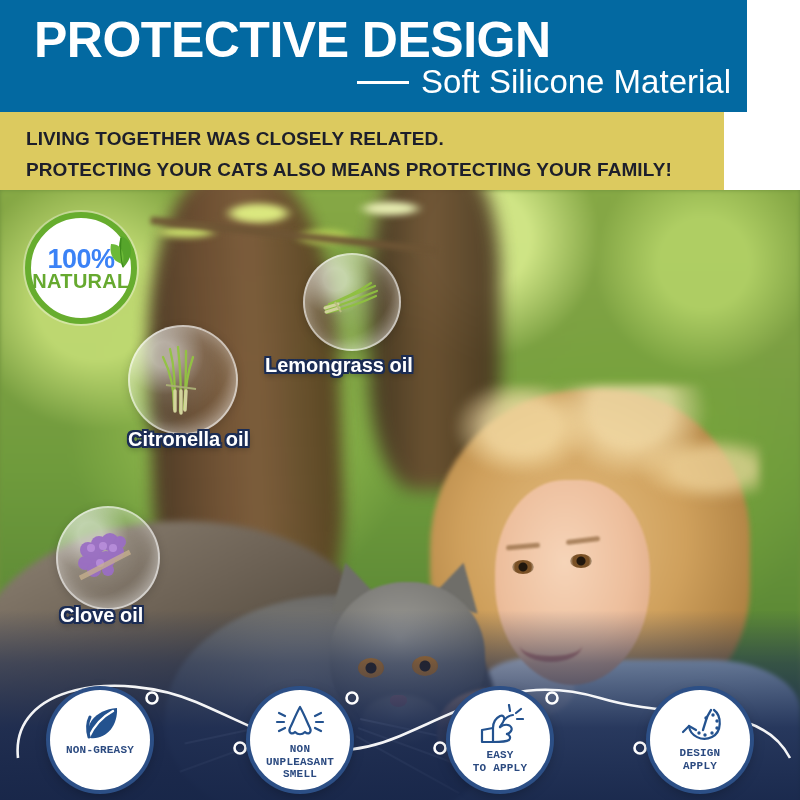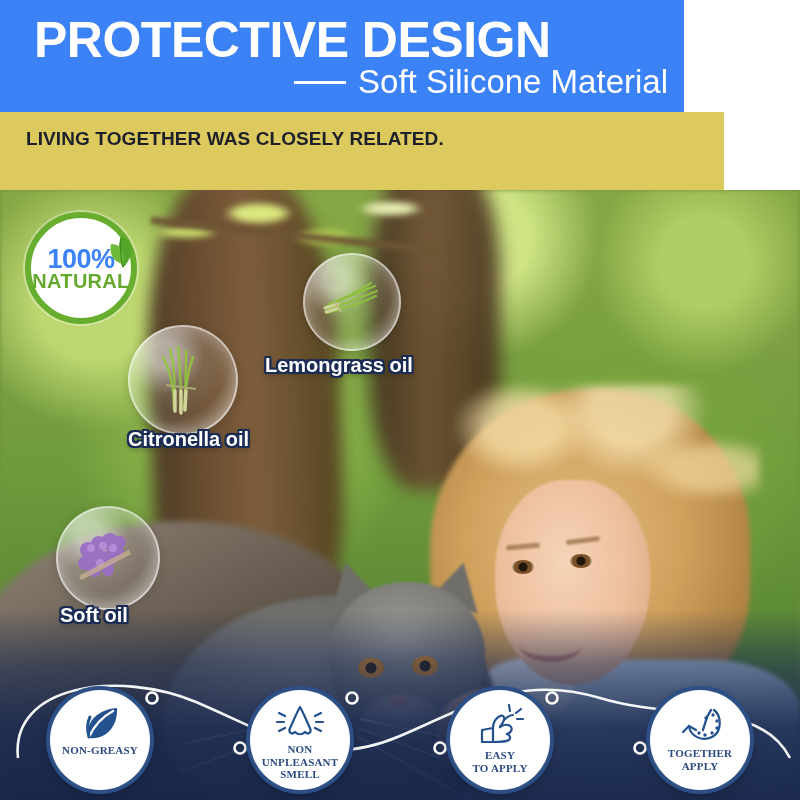--- a/index.html
+++ b/index.html
@@ -7,22 +7,22 @@
 
   #poster{
     position:relative;
     width:800px;height:800px;
     overflow:hidden;
     background:#ffffff;
   }
 
   
   .header-bar{
-    position:absolute;left:0;top:0;width:684px;height:112px;
-    background:#3b82f6;
+    position:absolute;left:0;top:0;width:747px;height:112px;
+    background:#0369a1;
     overflow:hidden;
   }
   .header-title{
     position:absolute;left:34px;top:14px;
     font-size:50px;line-height:52px;
     font-weight:bold;color:#ffffff;
     letter-spacing:-0.5px;
     font-family:"Liberation Sans", sans-serif;
     white-space:nowrap;
   }
@@ -256,21 +256,21 @@
   .feature{
     position:absolute;width:100px;height:100px;border-radius:50%;
     background:#ffffff;
     box-shadow:0 0 0 4px #2c4f86, 0 4px 14px rgba(0,0,0,.35);
     display:flex;flex-direction:column;align-items:center;justify-content:flex-start;
     padding-top:14px;box-sizing:border-box;
   }
   .feature-label{
     font-size:11px;font-weight:bold;color:#2b4a80;
     text-align:center;line-height:12.5px;letter-spacing:0.2px;
-    font-family:Liberation Serif, serif;
+    font-family:Liberation Mono, monospace;
   }
   .feature-label.two{margin-top:3px;}
   .feature-icon{display:block;}
 
   .swoosh{position:absolute;left:0;top:640px;width:800px;height:160px;pointer-events:none;}
 </style>
 </head>
 <body>
 
 <div id="poster">
@@ -278,20 +278,21 @@
   <div class="header-bar">
     <div class="header-title">PROTECTIVE DESIGN</div>
     <div class="header-sub-wrap">
       <span class="header-dash"></span>
       <span class="header-sub">Soft Silicone Material</span>
     </div>
   </div>
 
   <div class="yellow-bar">
     <div class="yellow-line yline1">LIVING TOGETHER WAS CLOSELY RELATED.</div>
+    <div class="yellow-line yline2">PROTECTING YOUR CATS ALSO MEANS PROTECTING YOUR FAMILY!</div>
   </div>
 
   <div class="photo">
     <div class="bg-grass"></div>
     <div class="bg-trunk"></div>
     <div class="bg-trunk2"></div>
     <div class="bg-branch"></div>
     <div class="branch-stick"></div>
     <div class="bg-log"></div>
 
@@ -387,21 +388,21 @@
       </g>
       <g fill="#b98fdb" opacity="0.9">
         <circle cx="33" cy="40" r="4"></circle>
           <circle cx="45" cy="38" r="4"></circle>
         <circle cx="55" cy="40" r="4"></circle>
           <circle cx="42" cy="55" r="4"></circle>
       </g>
       <path d="M22 70 C38 62 56 52 72 44" stroke="#c8b18d" stroke-width="5" fill="none" opacity=".75"></path>
     </svg>
   </div>
-  <div class="bubble-label" style="left:60px;top:604px;">Soft oil</div>
+  <div class="bubble-label" style="left:60px;top:604px;">Clove oil</div>
 
   <svg class="swoosh" viewBox="0 0 800 160">
     <path d="M46 112 C 46 46, 154 46, 154 100 C 154 46, 250 46, 250 100
              C 250 46, 352 46, 352 100 C 352 46, 450 46, 450 100
              C 450 46, 552 46, 552 100 C 552 46, 650 46, 650 100
              C 650 46, 754 46, 754 104" fill="none" stroke="#ffffff" stroke-width="0"></path>
     <path d="M18 118 C 10 44, 120 30, 196 62 C 280 98, 320 130, 400 96
              C 470 66, 520 34, 600 58 C 680 82, 760 60, 790 118" fill="none" stroke="#ffffff" stroke-width="2.6" opacity=".95"></path>
     <circle cx="152" cy="58" r="5.5" fill="none" stroke="#ffffff" stroke-width="2.6"></circle>
     <circle cx="240" cy="108" r="5.5" fill="none" stroke="#ffffff" stroke-width="2.6"></circle>
@@ -465,17 +466,17 @@
           <circle cx="41" cy="17" r="1.7"></circle>
         <circle cx="41" cy="24" r="1.7"></circle>
           <circle cx="36" cy="29" r="1.7"></circle>
         <circle cx="29" cy="31" r="1.7"></circle>
           <circle cx="23" cy="29" r="1.7"></circle>
         <circle cx="30" cy="14" r="1.7"></circle>
       </g>
       <path d="M31 13 L27 26" stroke="#23528f" stroke-width="2.4" stroke-linecap="round"></path>
       <path d="M31 13 L35 6" stroke="#23528f" stroke-width="2.4" stroke-linecap="round"></path>
     </svg>
-    <div class="feature-label two">TOGETHER</div>
+    <div class="feature-label two">DESIGN</div>
     <div class="feature-label">APPLY</div>
   </div>
 
 </div>
 
 </body></html>

